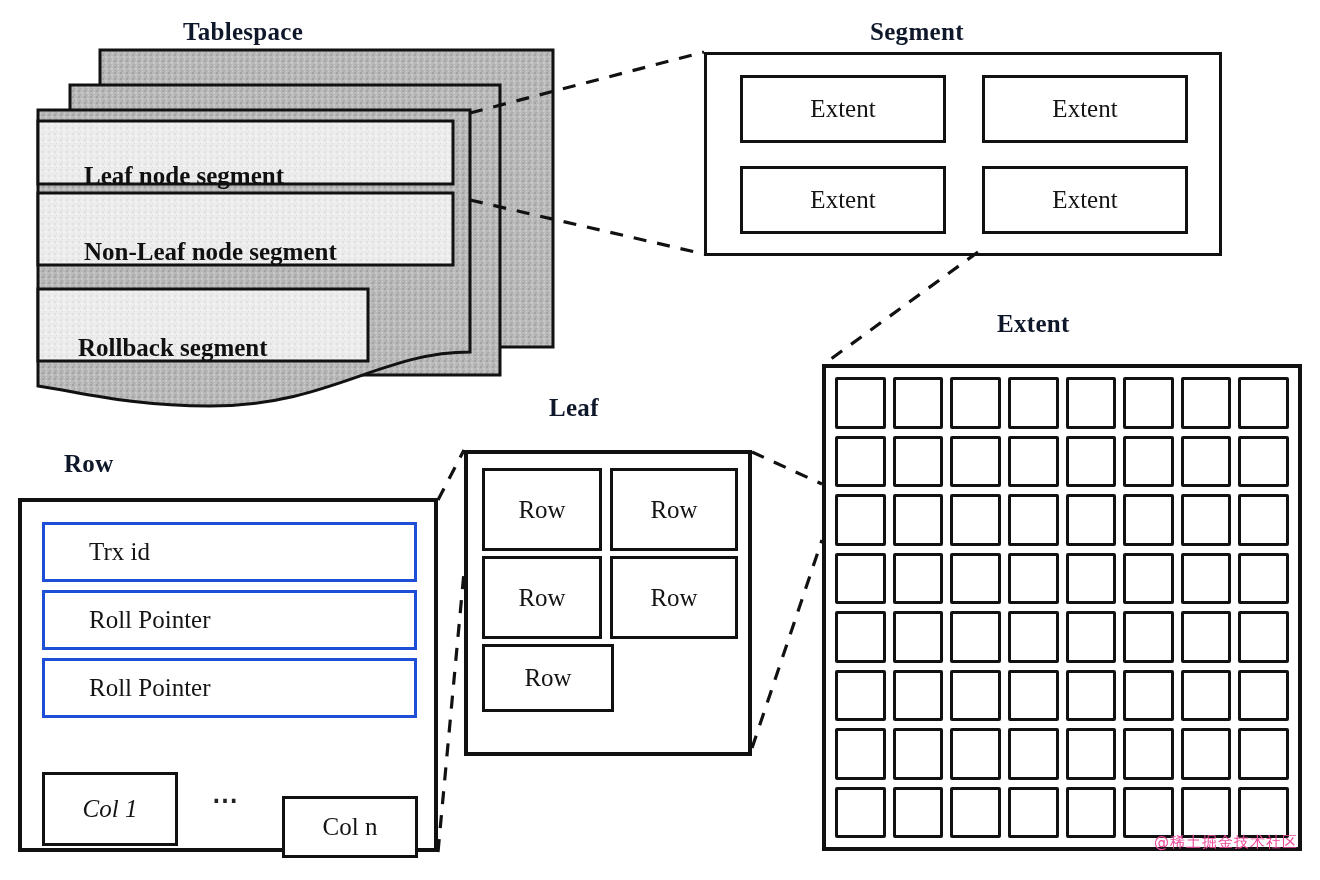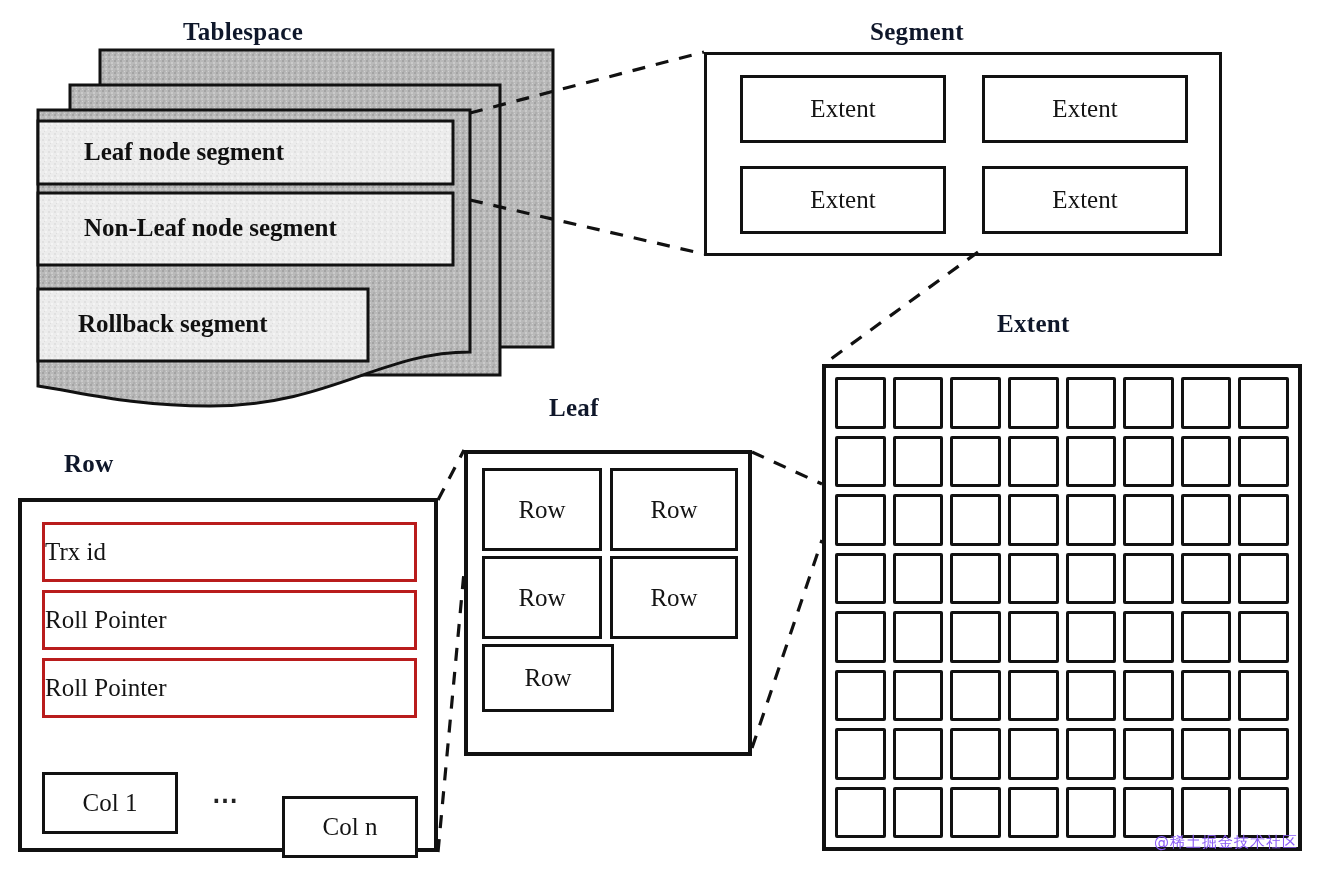--- a/index.html
+++ b/index.html
@@ -33,20 +33,21 @@
 
   
   #tablespace-group { position: absolute; left: 0; top: 0; width: 600px; height: 430px; }
   #tablespace-svg { position: absolute; left: 0; top: 0; }
   .seg-label {
     position: absolute;
     font-size: 25px;
     font-weight: bold;
     color: #101010;
     white-space: nowrap;
+    margin-top: 24px;
   }
 
   
   #segment-box {
     position: absolute;
     left: 704px; top: 52px;
     width: 518px; height: 204px;
     border: 3px solid #111;
     background: #fff;
     box-sizing: border-box;
@@ -111,25 +112,26 @@
   #row-box {
     position: absolute;
     left: 18px; top: 498px;
     width: 420px; height: 354px;
     border: 4px solid #111;
     background: #fff;
     box-sizing: border-box;
   }
   .row-field {
     position: absolute;
-    border: 3px solid #b91c1c;
+    border: 3px solid #1d4ed8;
     background: #fff;
     box-sizing: border-box;
     display: flex;
     align-items: center;
+    padding-left: 44px;
   }
   .row-field .boxlabel { font-size: 25px; }
   .col-field {
     position: absolute;
     border: 3px solid #111;
     background: #fff;
     box-sizing: border-box;
     display: flex;
     align-items: center;
     justify-content: center;
@@ -150,21 +152,21 @@
     pointer-events: none;
   }
 
   
   #watermark {
     position: absolute;
     right: 22px;
     bottom: 28px;
     font-family: "DejaVu Sans", sans-serif;
     font-size: 15px;
-    color: #8b5cf6;
+    color: #ec4899;
     white-space: nowrap;
     letter-spacing: 1px;
   }
 </style>
 </head>
 <body>
 
 <div id="canvas">
 
   <div class="title" style="left:183px; top:18px;">Tablespace</div>
@@ -318,21 +320,21 @@
   <div id="row-box">
     <div class="row-field" style="left:20px; top:20px; width:375px; height:60px;">
       <span class="boxlabel">Trx id</span>
     </div>
     <div class="row-field" style="left:20px; top:88px; width:375px; height:60px;">
       <span class="boxlabel">Roll Pointer</span>
     </div>
     <div class="row-field" style="left:20px; top:156px; width:375px; height:60px;">
       <span class="boxlabel">Roll Pointer</span>
     </div>
-    <div class="col-field" style="left:20px; top:270px; width:136px; height:62px;">
+    <div class="col-field" style="left:20px; top:270px; width:136px; height:74px;font-style:italic;">
       <span class="boxlabel">Col 1</span>
     </div>
     <div id="col-ellipsis" style="left:190px; top:283px;">⋯</div>
     <div class="col-field" style="left:260px; top:270px; width:136px; height:62px;margin-top:24px;">
       <span class="boxlabel">Col n</span>
     </div>
   </div>
 
   <svg id="connectors" width="1320" height="880" viewBox="0 0 1320 880">
     <g stroke="#111" stroke-width="3.2" fill="none" stroke-dasharray="13 11" stroke-linecap="butt">

